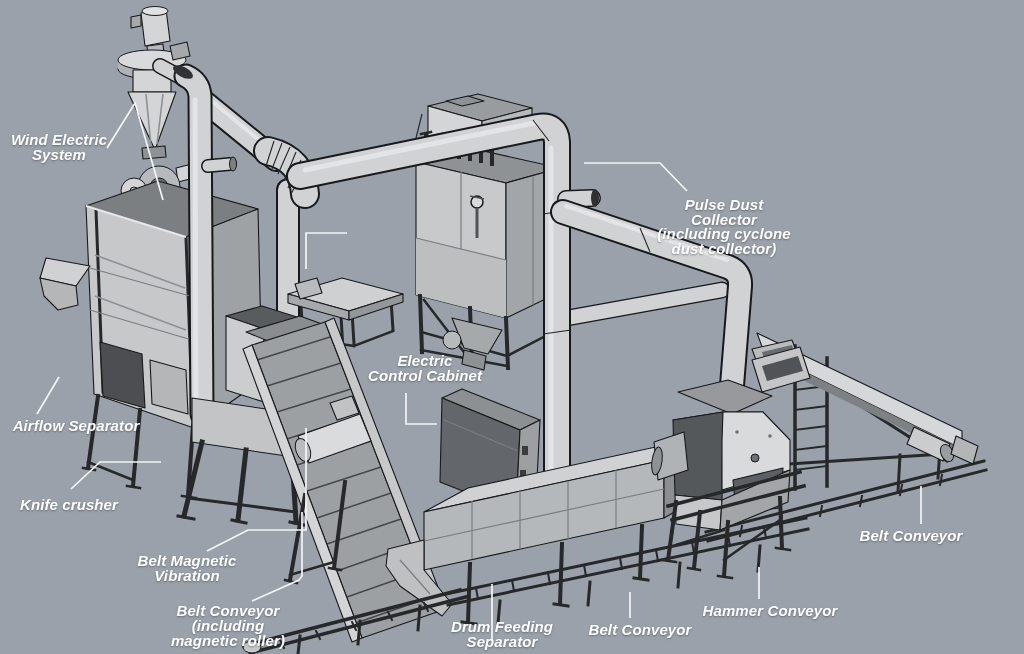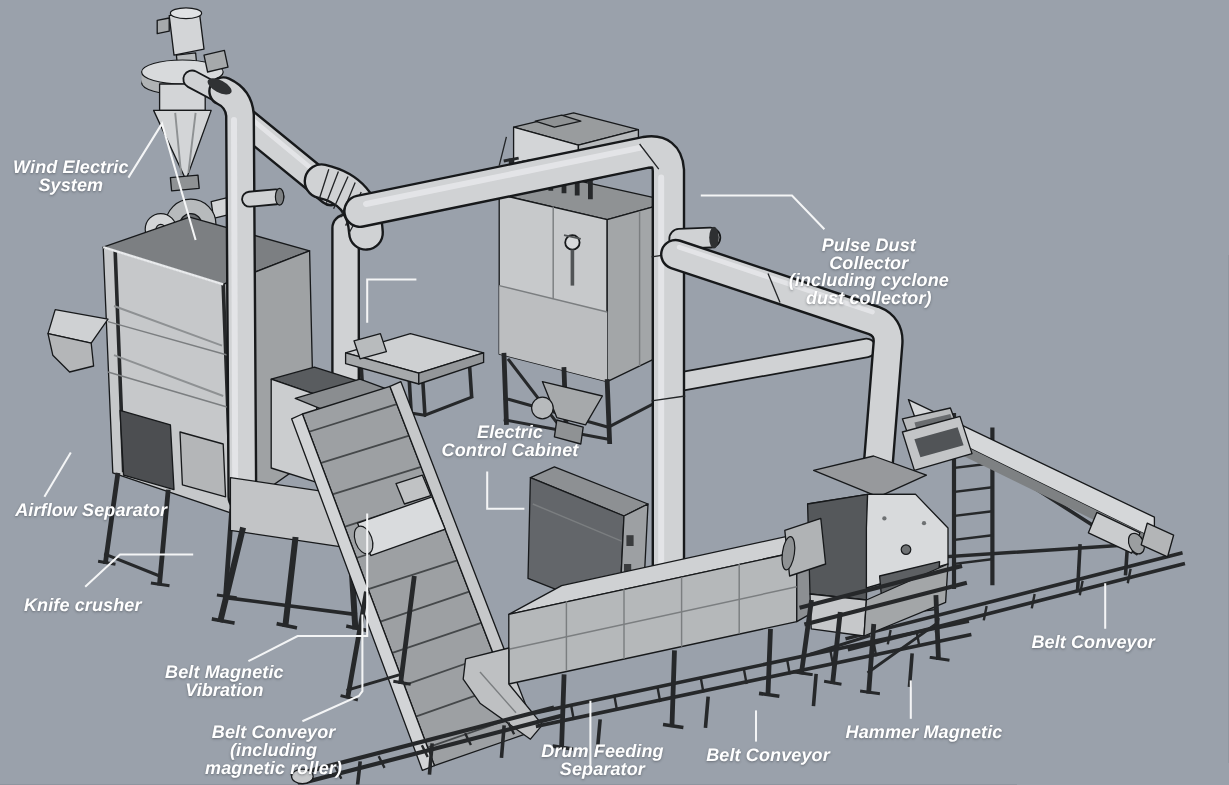--- a/index.html
+++ b/index.html
@@ -276,15 +276,15 @@
   <div class="lbl" style="left:1px;   top:418px; width:150px;">Airflow Separator</div>
   <div class="lbl" style="left:9px;   top:497px; width:120px;">Knife crusher</div>
   <div class="lbl" style="left:112px; top:553px; width:150px;">Belt Magnetic
 Vibration</div>
   <div class="lbl" style="left:148px; top:603px; width:160px;">Belt Conveyor
 (including
 magnetic roller)</div>
   <div class="lbl" style="left:417px; top:619px; width:170px;">Drum Feeding
 Separator</div>
   <div class="lbl" style="left:570px; top:622px; width:140px;">Belt Conveyor</div>
-  <div class="lbl" style="left:690px; top:603px; width:160px;">Hammer Magnetic</div>
+  <div class="lbl" style="left:690px; top:603px; width:160px;">Hammer Conveyor</div>
   <div class="lbl" style="left:841px; top:528px; width:140px;">Belt Conveyor</div>
 </div>
 
 </body></html>

